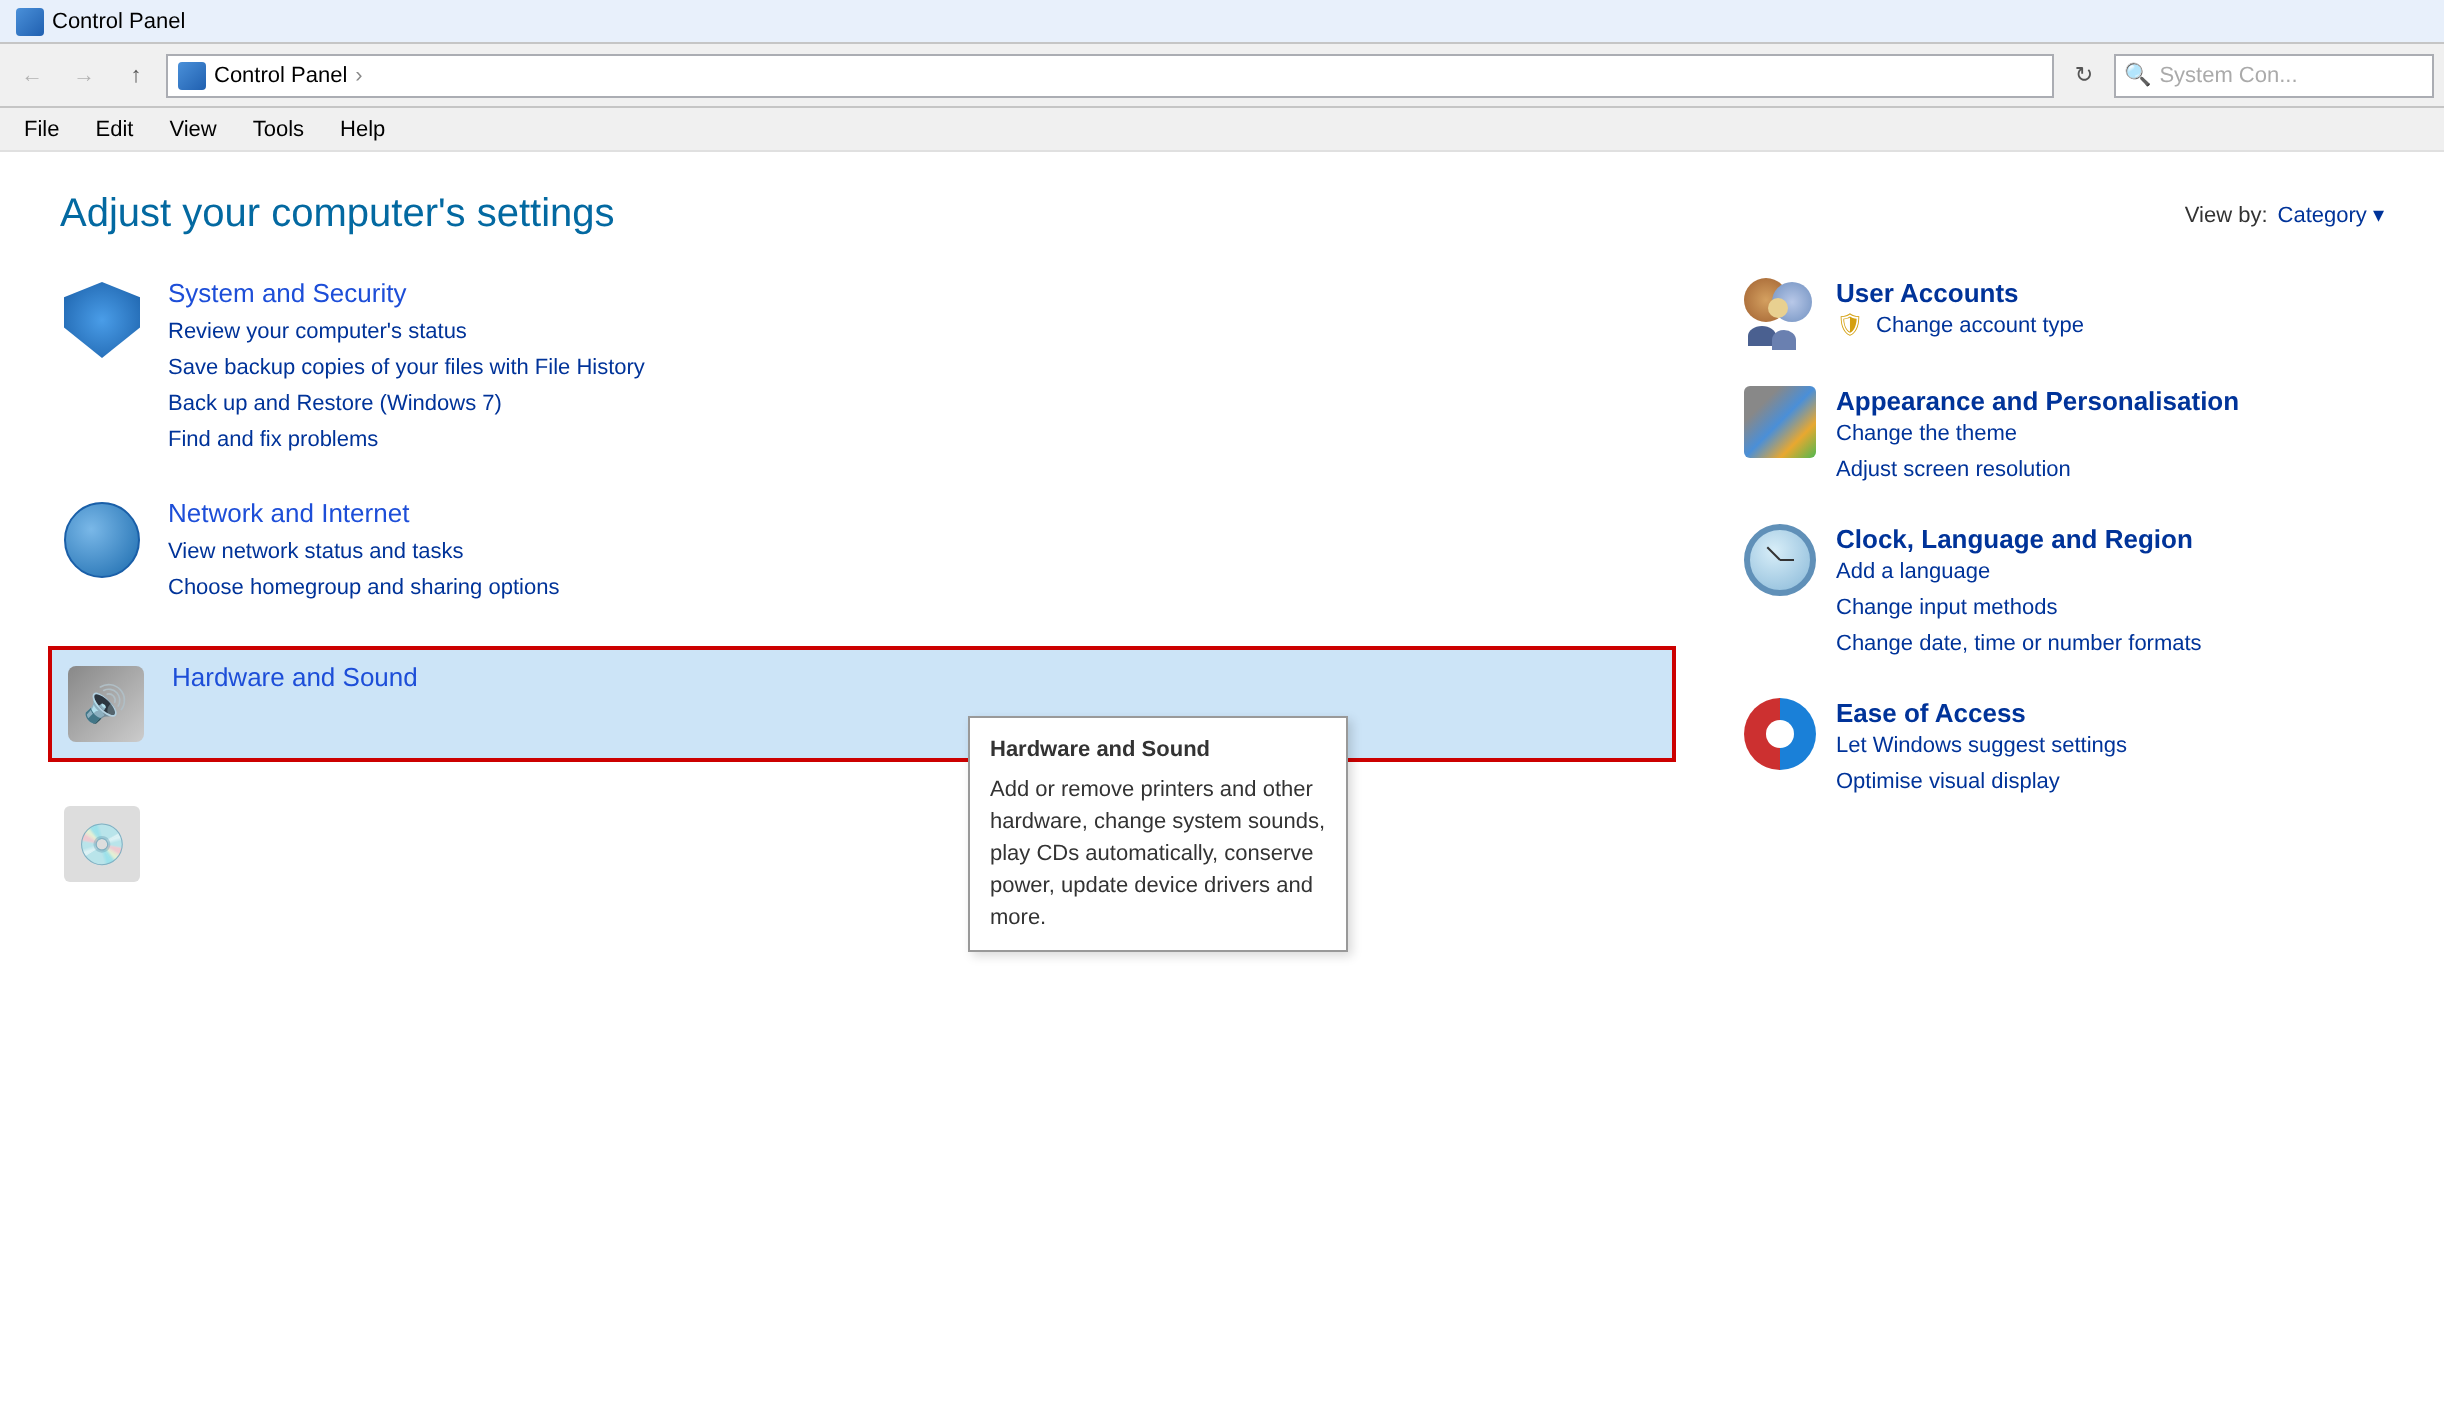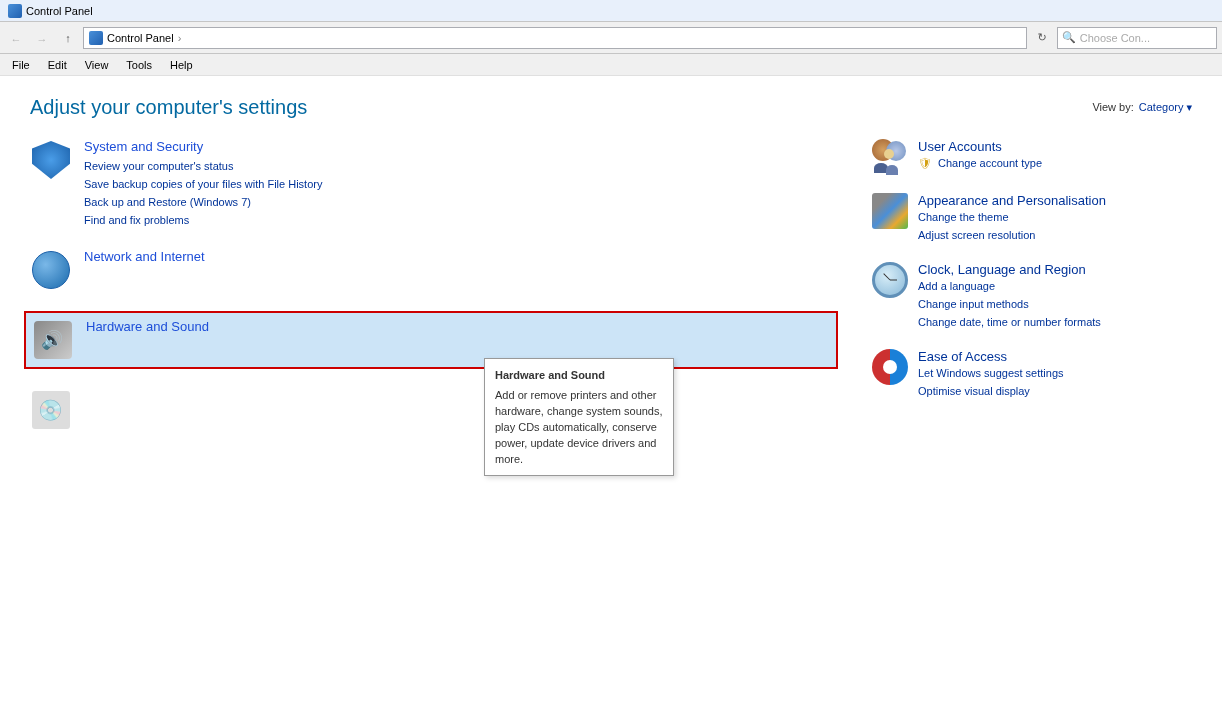--- a/index.html
+++ b/index.html
@@ -96,20 +96,21 @@
       align-items: center;
       margin-bottom: 20px;
     }
     .page-title {
       font-size: 20px;
       font-weight: 300;
       color: #0369a1;
     }
     .view-by {
       display: flex;
+      align-items: center;
       font-size: 11px;
       color: #333;
       gap: 5px;
     }
     .view-by-dropdown {
       color: #003399;
       cursor: pointer;
       font-size: 11px;
     }
 
@@ -173,21 +174,21 @@
       width: 36px; height: 36px;
       flex-shrink: 0;
       display: flex; align-items: center; justify-content: center;
       font-size: 20px;
     }
     .right-content {}
     .right-title {
       font-size: 13px;
       color: #003399;
       cursor: pointer;
-      font-weight: normal;
+      font-weight: bold;
       text-align: center;
     }
     .right-link {
       display: block;
       font-size: 11px;
       color: #003399;
       cursor: pointer;
       line-height: 18px;
     }
 
@@ -263,21 +264,21 @@
 
   <div class="address-input-wrap">
     <div class="breadcrumb-icon"></div>
     <span>Control Panel</span>
     <span style="margin: 0 4px; color:#888;">›</span>
   </div>
 
   <button class="nav-btn">↻</button>
   <div class="search-wrap">
     <span style="margin-right:4px; color:#aaa;">🔍</span>
-    <span style="color:#aaa;">Choose Con...</span>
+    <span style="color:#aaa;">System Con...</span>
   </div>
 </div>
 
 <div class="menu-bar">
   <div class="menu-item">File</div>
   <div class="menu-item">Edit</div>
   <div class="menu-item">View</div>
   <div class="menu-item">Tools</div>
   <div class="menu-item">Help</div>
 </div>
@@ -311,20 +312,24 @@
           </div>
         </div>
       </div>
 
       <div class="category-item">
         <div class="cat-icon">
           <div class="icon-globe"></div>
         </div>
         <div class="cat-content">
           <a class="cat-title">Network and Internet</a>
+          <div class="cat-links">
+            <a class="cat-link">View network status and tasks</a>
+            <a class="cat-link">Choose homegroup and sharing options</a>
+          </div>
         </div>
       </div>
 
       <div class="category-item highlighted">
         <div class="cat-icon">
           <div class="icon-hw"></div>
         </div>
         <div class="cat-content">
           <a class="cat-title">Hardware and Sound</a>
         </div>

